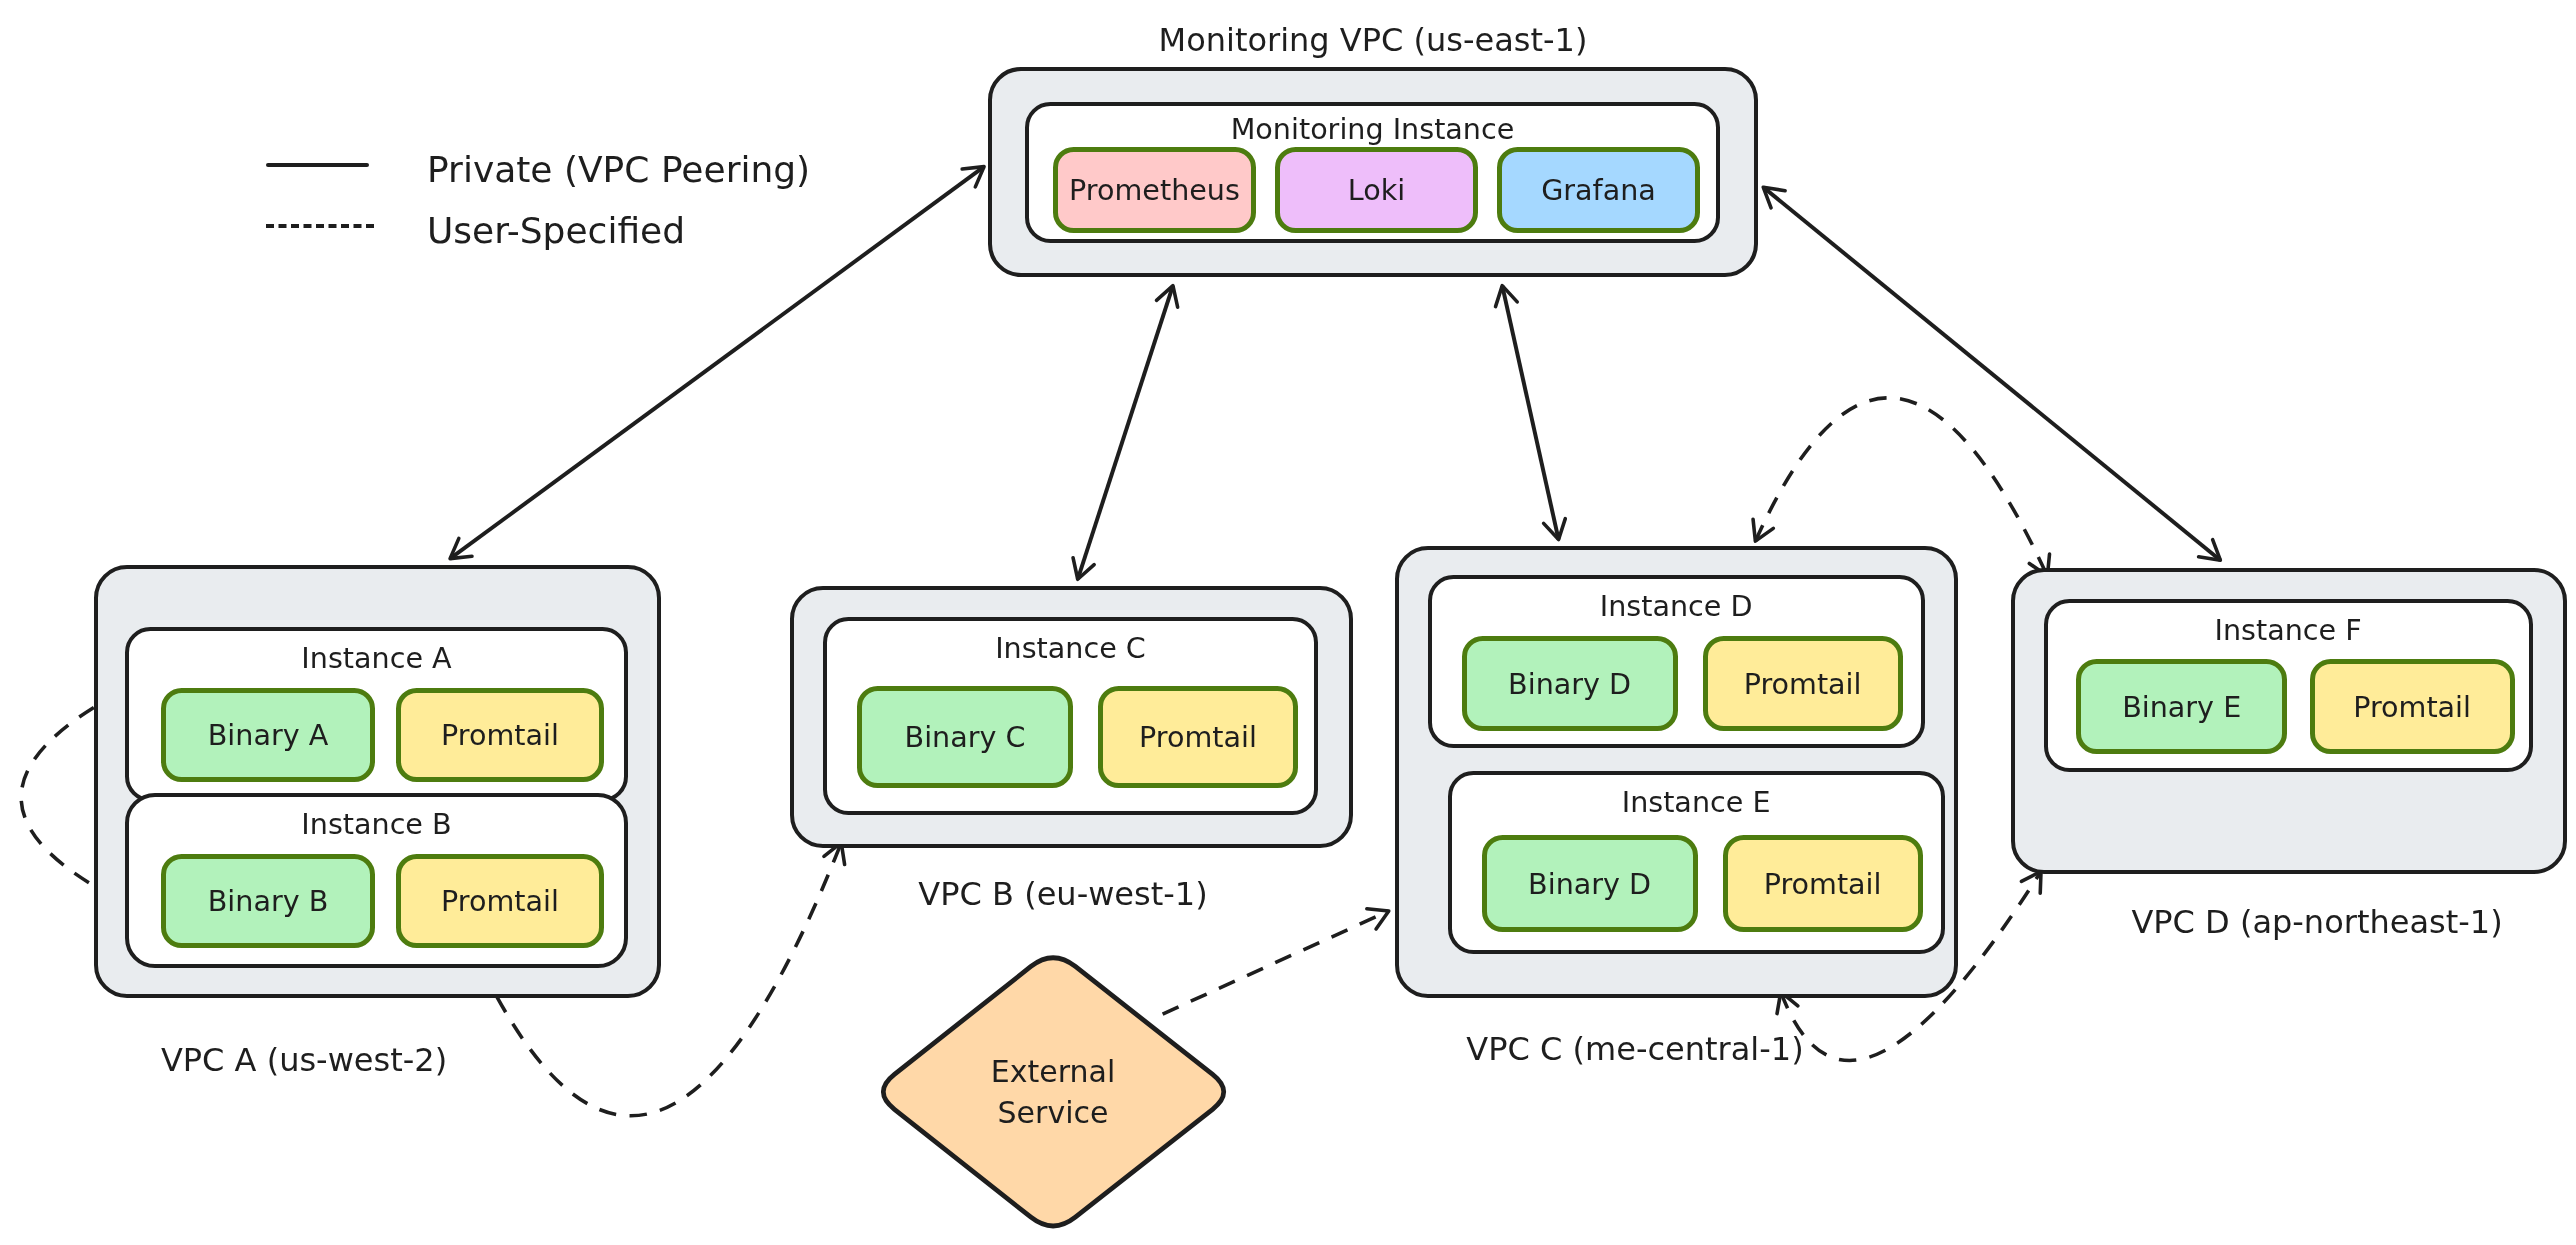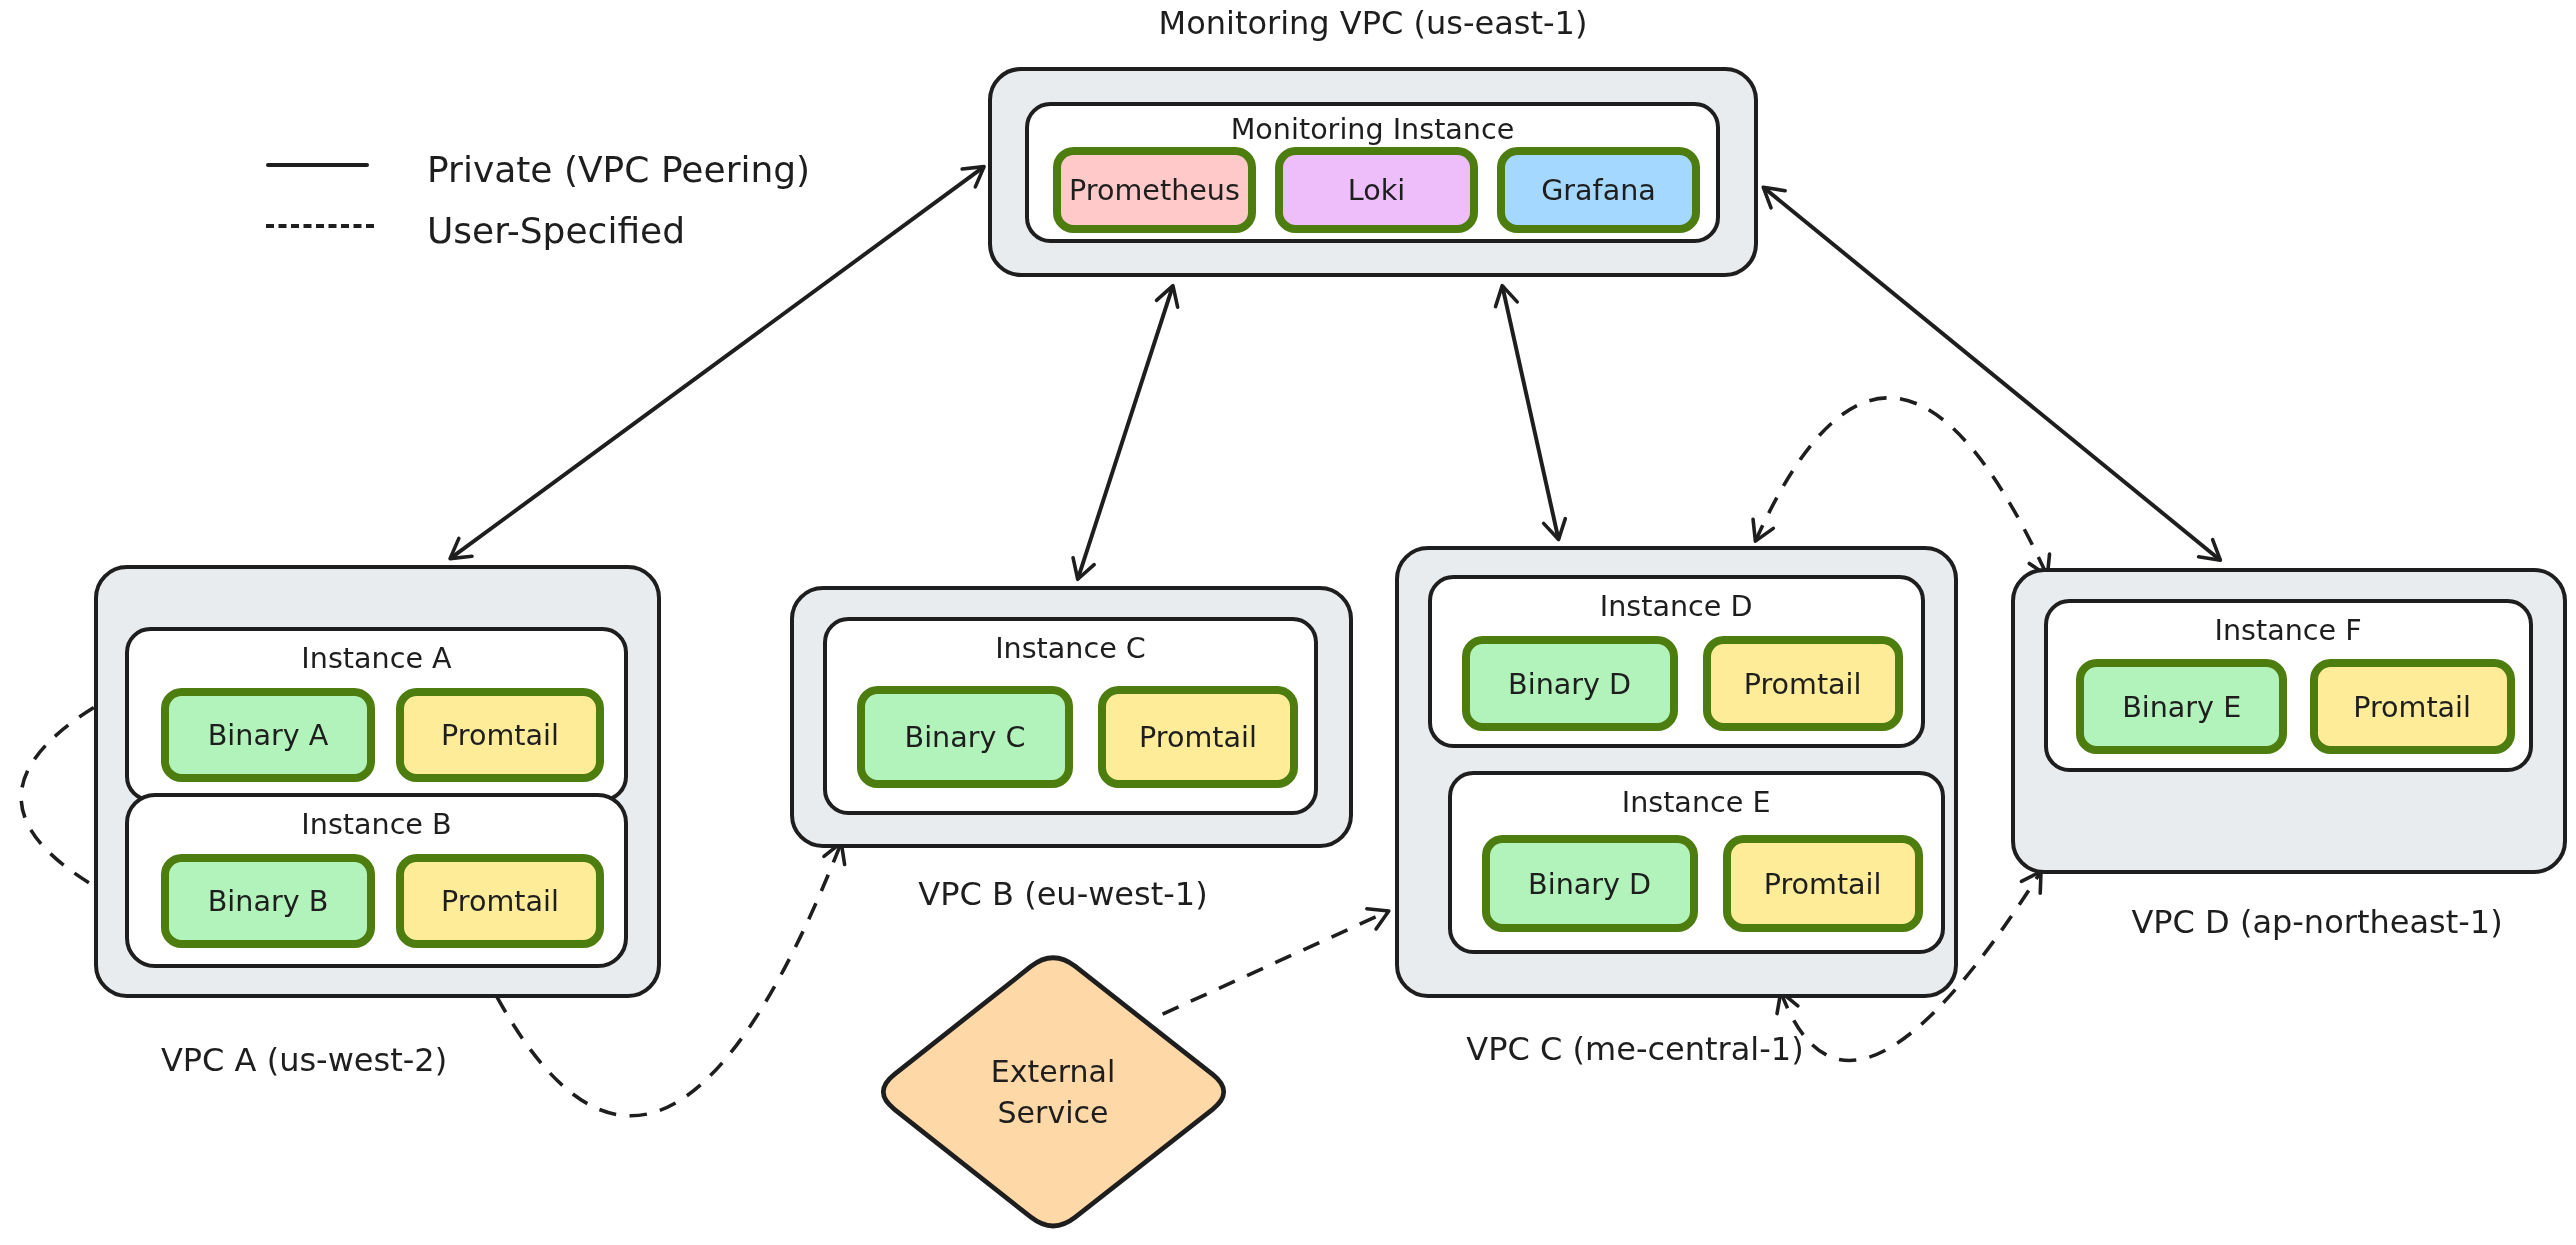--- a/index.html
+++ b/index.html
@@ -3,21 +3,21 @@
 <meta charset="utf-8">
 <style>
   html,body{margin:0;padding:0;background:#ffffff;}
   #canvas{
     position:relative;width:2576px;height:1245px;background:#ffffff;overflow:hidden;
     font-family:"DejaVu Sans","Liberation Sans",sans-serif;color:#1e1e1e;
   }
   .vpc{position:absolute;background:#e9ecef;border:4.8px solid #1e1e1e;border-radius:33px;box-sizing:border-box;}
   .inst{position:absolute;background:#ffffff;border:4px solid #1e1e1e;border-radius:25.4px;box-sizing:border-box;}
   .inst-title{position:absolute;top:9.5px;left:0;right:0;text-align:center;font-size:28.6px;font-weight:500;white-space:nowrap;}
-  .chip{position:absolute;border:8px solid #4d7c0f;border-radius:20.6px;box-sizing:border-box;
+  .chip{position:absolute;border:5px solid #4d7c0f;border-radius:20.6px;box-sizing:border-box;
         display:flex;align-items:center;justify-content:center;font-size:28.6px;font-weight:500;white-space:nowrap;}
   .c-prometheus{background:#ffc9c9;}
   .c-loki{background:#eebefa;}
   .c-grafana{background:#a5d8ff;}
   .c-binary{background:#b2f2bb;}
   .c-promtail{background:#ffec99;}
   .vpc-label{position:absolute;font-size:32px;font-weight:500;white-space:nowrap;transform:translateX(-50%);}
   .diagram-title{position:absolute;font-size:32px;font-weight:500;white-space:nowrap;transform:translateX(-50%);}
   .legend-text{position:absolute;font-size:36px;font-weight:500;white-space:nowrap;margin-left:26px;}
   .legend-line-solid{position:absolute;width:103px;height:0;border-top:4.8px solid #1e1e1e;border-radius:2.4px;}
@@ -53,21 +53,21 @@
              L 1355 1534 Q 1327 1556 1299 1534 L 1127 1398 Q 1099 1376 1127 1354 Z" fill="#ffd8a8" stroke="#1e1e1e" stroke-width="6"></path>
   </svg>
 
   <div>
     <div class="legend-line-solid" style="left:266px;top:163px;"></div>
     <div class="legend-text" style="left:401px;top:149px;">Private (VPC Peering)</div>
     <div class="legend-line-dashed" style="left:266px;top:224px;"></div>
     <div class="legend-text" style="left:401px;top:210px;text-align:center;">User-Specified</div>
   </div>
 
-  <div class="diagram-title" style="left:1373px;top:4px;">Monitoring VPC (us-east-1)</div>
+  <div class="diagram-title" style="left:1373px;top:21px;">Monitoring VPC (us-east-1)</div>
 
   <div class="vpc" style="left:988px;top:67px;width:770px;height:210px;">
     <div class="inst" style="left:33px;top:31px;width:695px;height:141px;">
       <div class="inst-title" style="top:6.3px;">Monitoring Instance</div>
       <div class="chip c-prometheus" style="left:24px;top:41px;width:203px;height:86px;">Prometheus</div>
       <div class="chip c-loki" style="left:246px;top:41px;width:203px;height:86px;">Loki</div>
       <div class="chip c-grafana" style="left:468px;top:41px;width:203px;height:86px;">Grafana</div>
     </div>
   </div>
 

